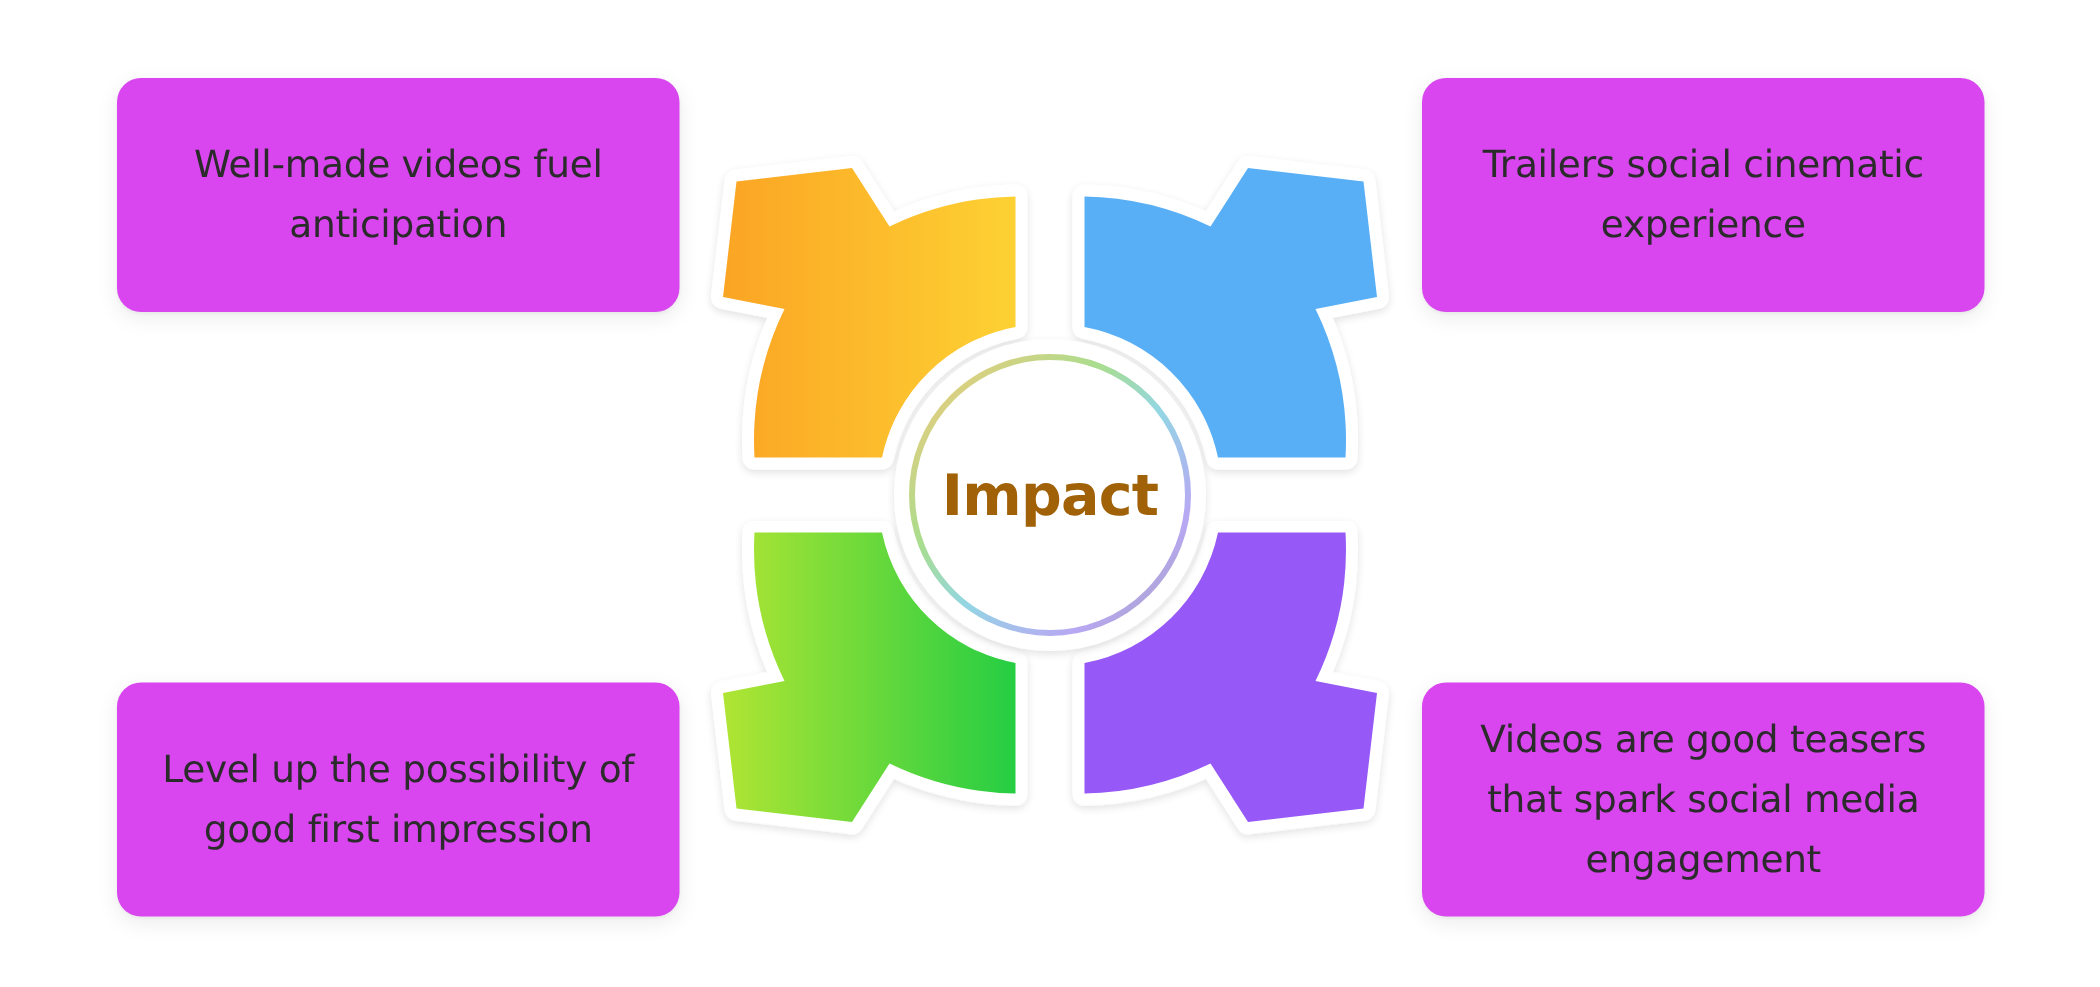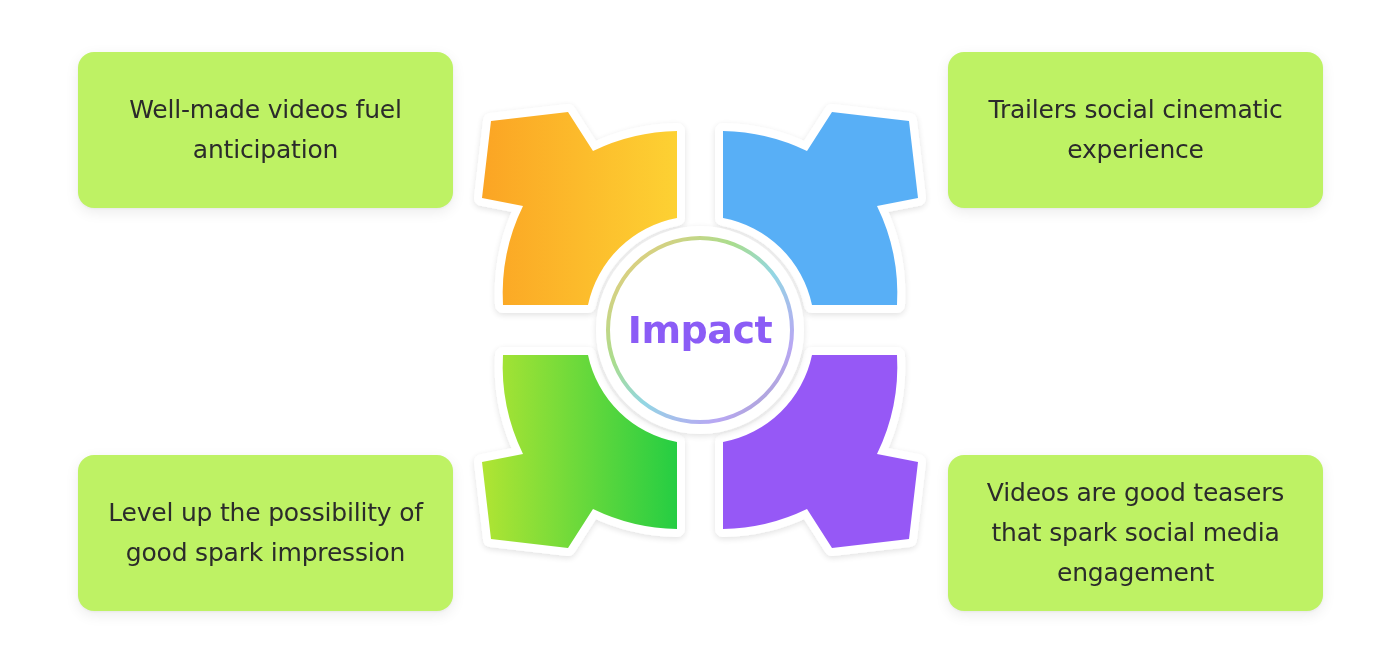--- a/index.html
+++ b/index.html
@@ -11,21 +11,21 @@
       width: 1400px;
       height: 658px;
       position: relative;
       overflow: hidden;
       font-family: "DejaVu Sans", "Liberation Sans", sans-serif;
     }
     .card {
       position: absolute;
       width: 375px;
       height: 156px;
-      background: #bef264;
+      background: #d946ef;
       border-radius: 16px;
       box-shadow: 0 4px 14px rgba(0,0,0,0.08), 0 1px 3px rgba(0,0,0,0.05);
       display: flex;
       align-items: center;
       justify-content: center;
       text-align: center;
       box-sizing: border-box;
       padding: 0 20px;
     }
     .card-text {
@@ -52,21 +52,21 @@
       position: absolute;
       left: 600px;
       top: 290px;
       width: 200px;
       height: 80px;
       display: flex;
       align-items: center;
       justify-content: center;
       font-size: 38px;
       font-weight: bold;
-      color: #8b5cf6;
+      color: #a16207;
       letter-spacing: -0.5px;
     }
   </style>
 </head>
 <body>
 
 <svg class="diagram" viewBox="0 0 1400 658" xmlns="http://www.w3.org/2000/svg">
   <defs>
     <linearGradient id="g-orange" x1="480" y1="0" x2="680" y2="0" gradientUnits="userSpaceOnUse">
       <stop offset="0" stop-color="#fba424"></stop>
@@ -143,17 +143,17 @@
 
 <div class="center-label">Impact</div>
 
 <div class="card" id="card-tl">
   <span class="card-text">Well-made videos fuel anticipation</span>
 </div>
 <div class="card" id="card-tr">
   <span class="card-text">Trailers social cinematic experience</span>
 </div>
 <div class="card" id="card-bl">
-  <span class="card-text">Level up the possibility of good spark impression</span>
+  <span class="card-text">Level up the possibility of good first impression</span>
 </div>
 <div class="card" id="card-br">
   <span class="card-text">Videos are good teasers that spark social media engagement</span>
 </div>
 
 </body></html>

